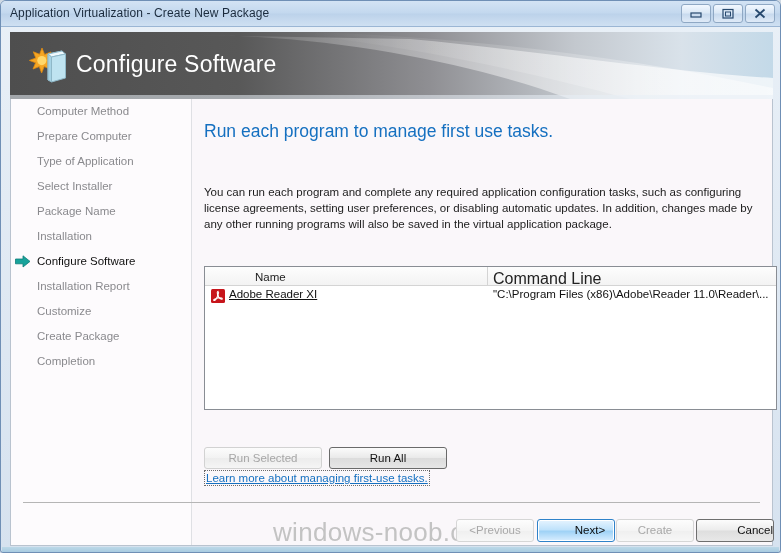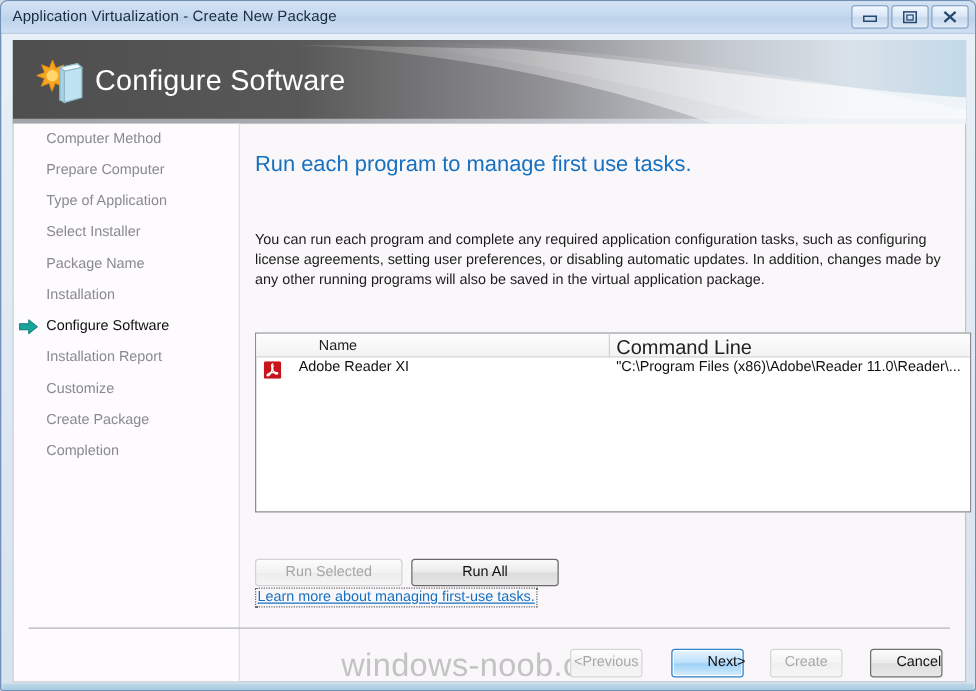--- a/index.html
+++ b/index.html
@@ -157,21 +157,21 @@
     position: relative;
     height: 20px;
   }
   .cell-name {
     position: absolute;
     left: 6px; top: 2px;
     font-size: 11.5px;
     color: #111;
     white-space: nowrap;
   }
-  .cell-name .txt { margin-left: 28px; }
+  .cell-name .txt { margin-left: 18px; text-decoration: underline; }
   .cell-cmd {
     position: absolute;
     left: 288px; top: 2px;
     font-size: 11.5px;
     color: #111;
     white-space: nowrap;
   }
   #pdf-icon {
     position: absolute;
     left: 0; top: 1px;
@@ -228,21 +228,21 @@
     position: absolute;
     left: 272px; top: 516px;
     font-size: 26px;
     color: #c3c3c3;
     white-space: nowrap;
     letter-spacing: 0.3px;
   }
   .navbtn {
     position: absolute;
     top: 518px;
-    width: 58px; height: 23px;
+    width: 78px; height: 23px;
     font-size: 11.5px;
     font-family: "Liberation Sans", sans-serif;
     border-radius: 3px;
     text-align: center;
     line-height: 21px;
     cursor: pointer;
   }
   .navbtn.disabled {
     border: 1px solid #d6d6d6;
     background: linear-gradient(180deg, #fdfdfd 0%, #f4f4f4 50%, #efefef 51%, #f7f7f7 100%);

